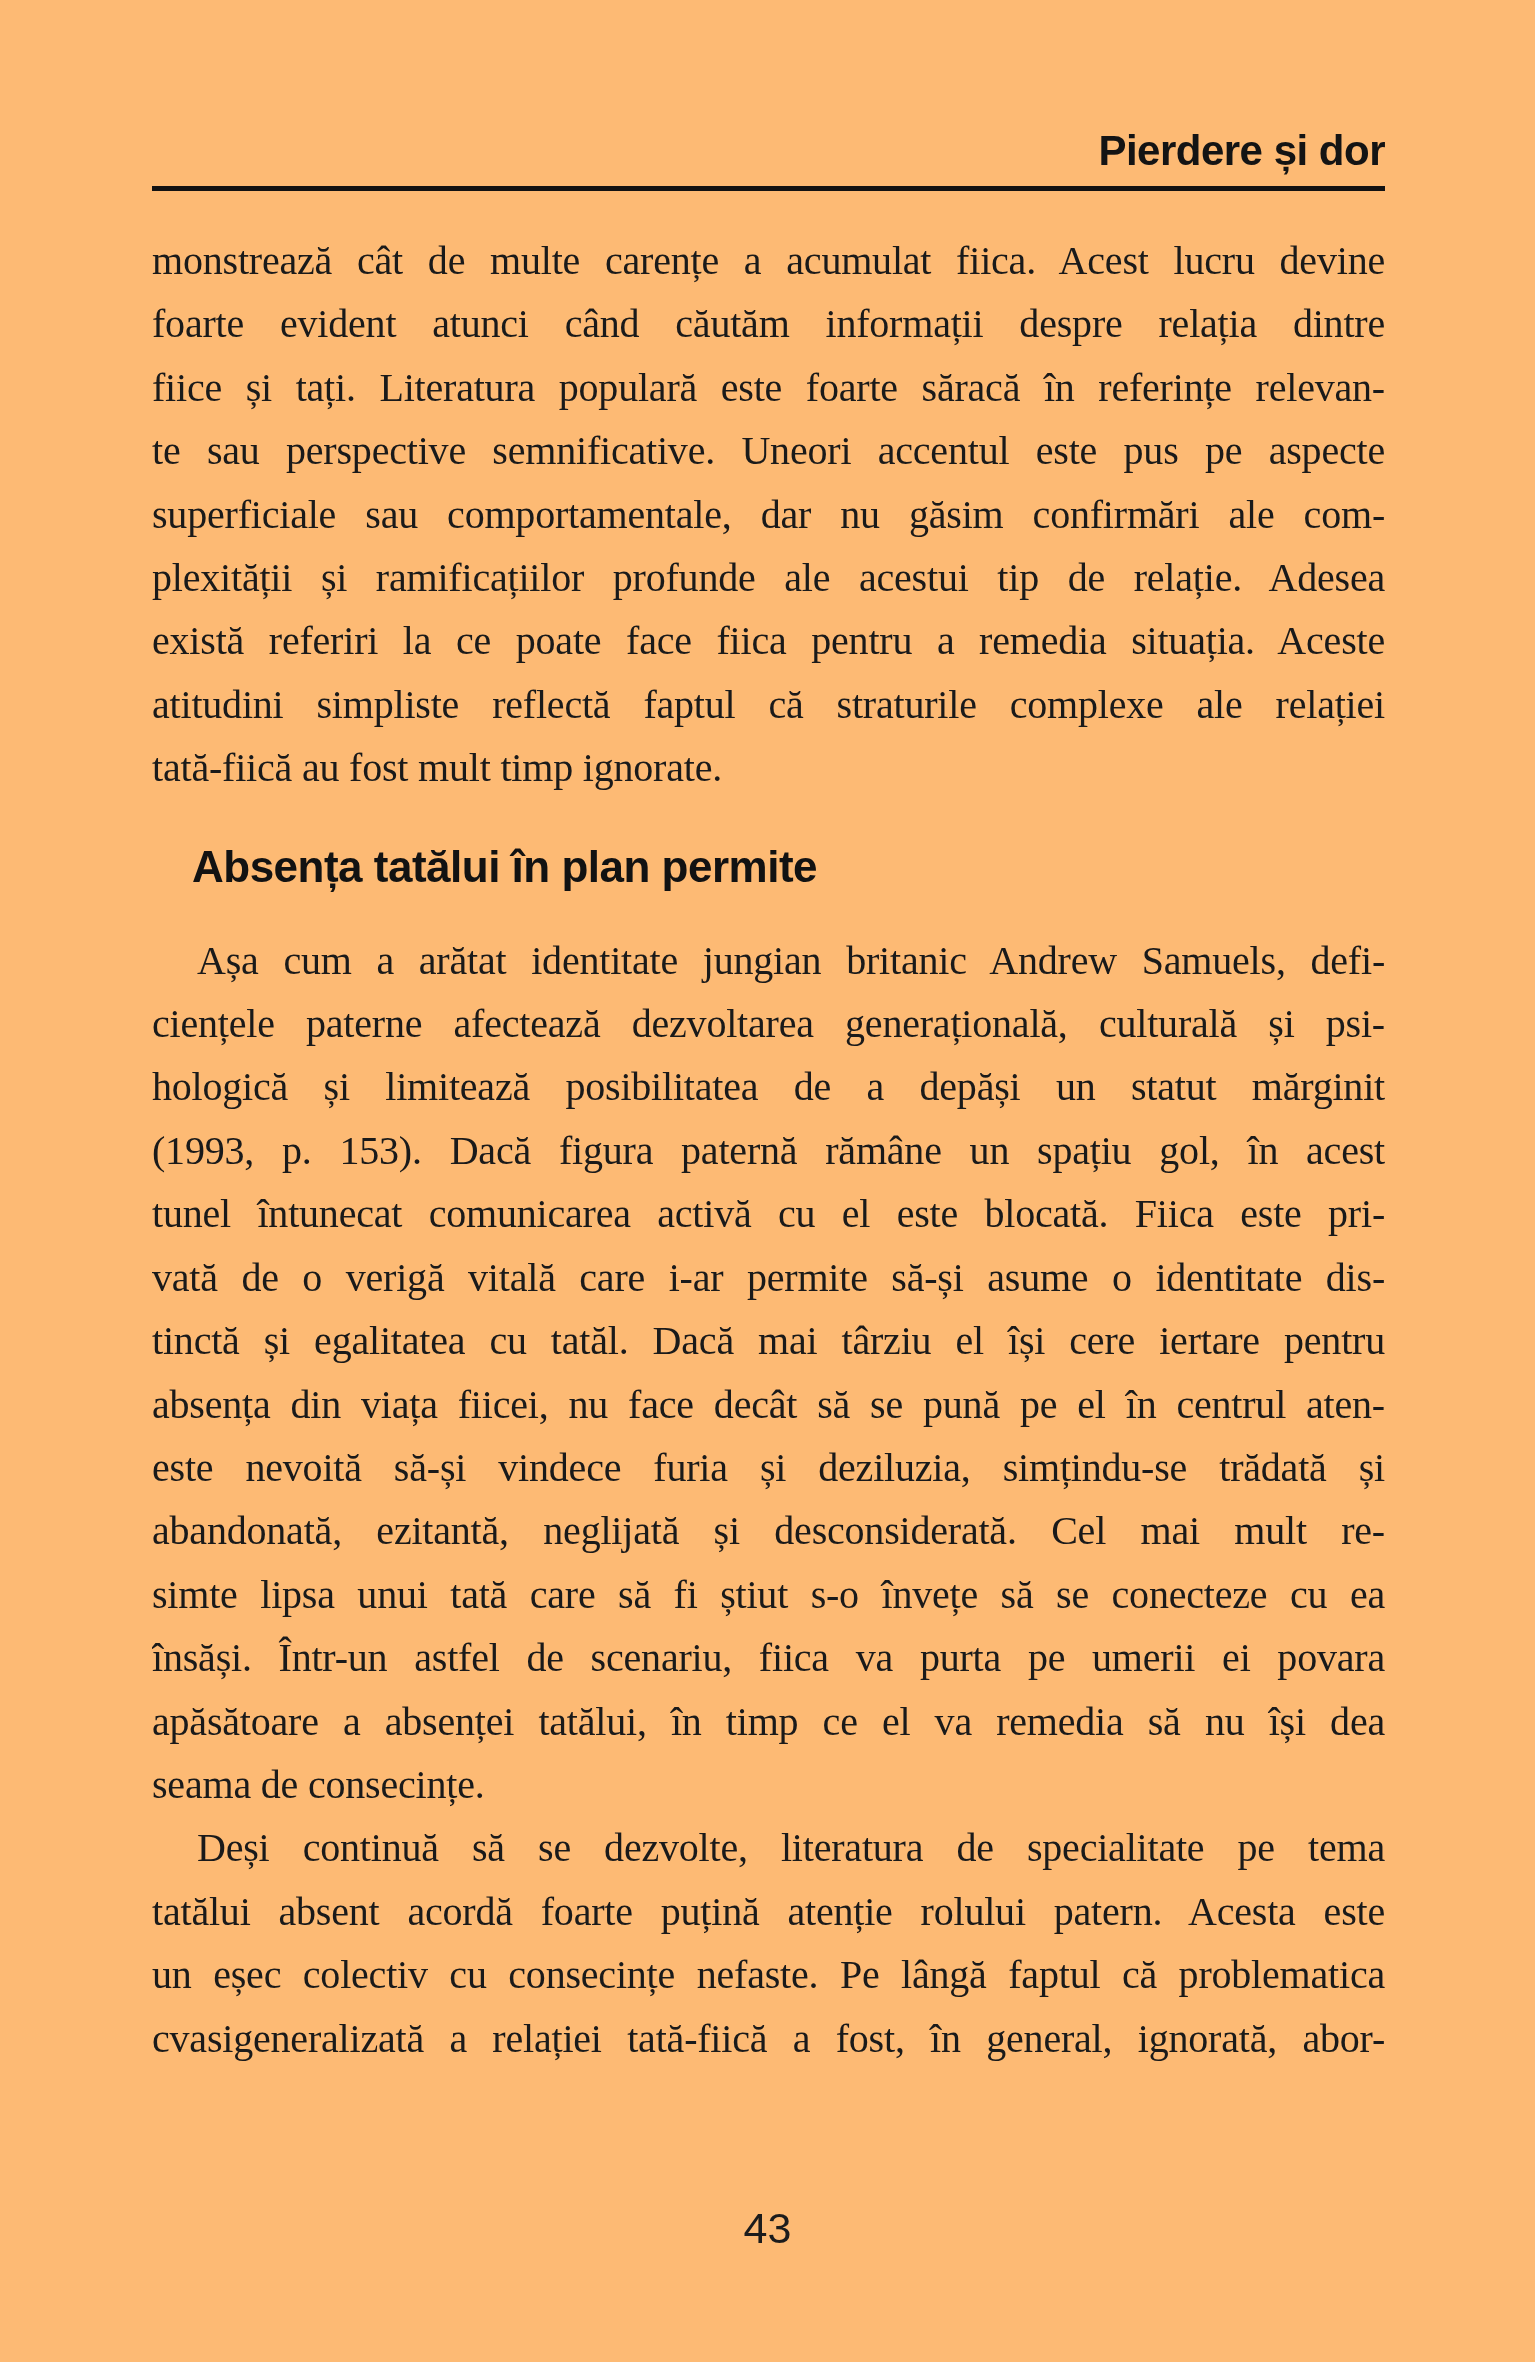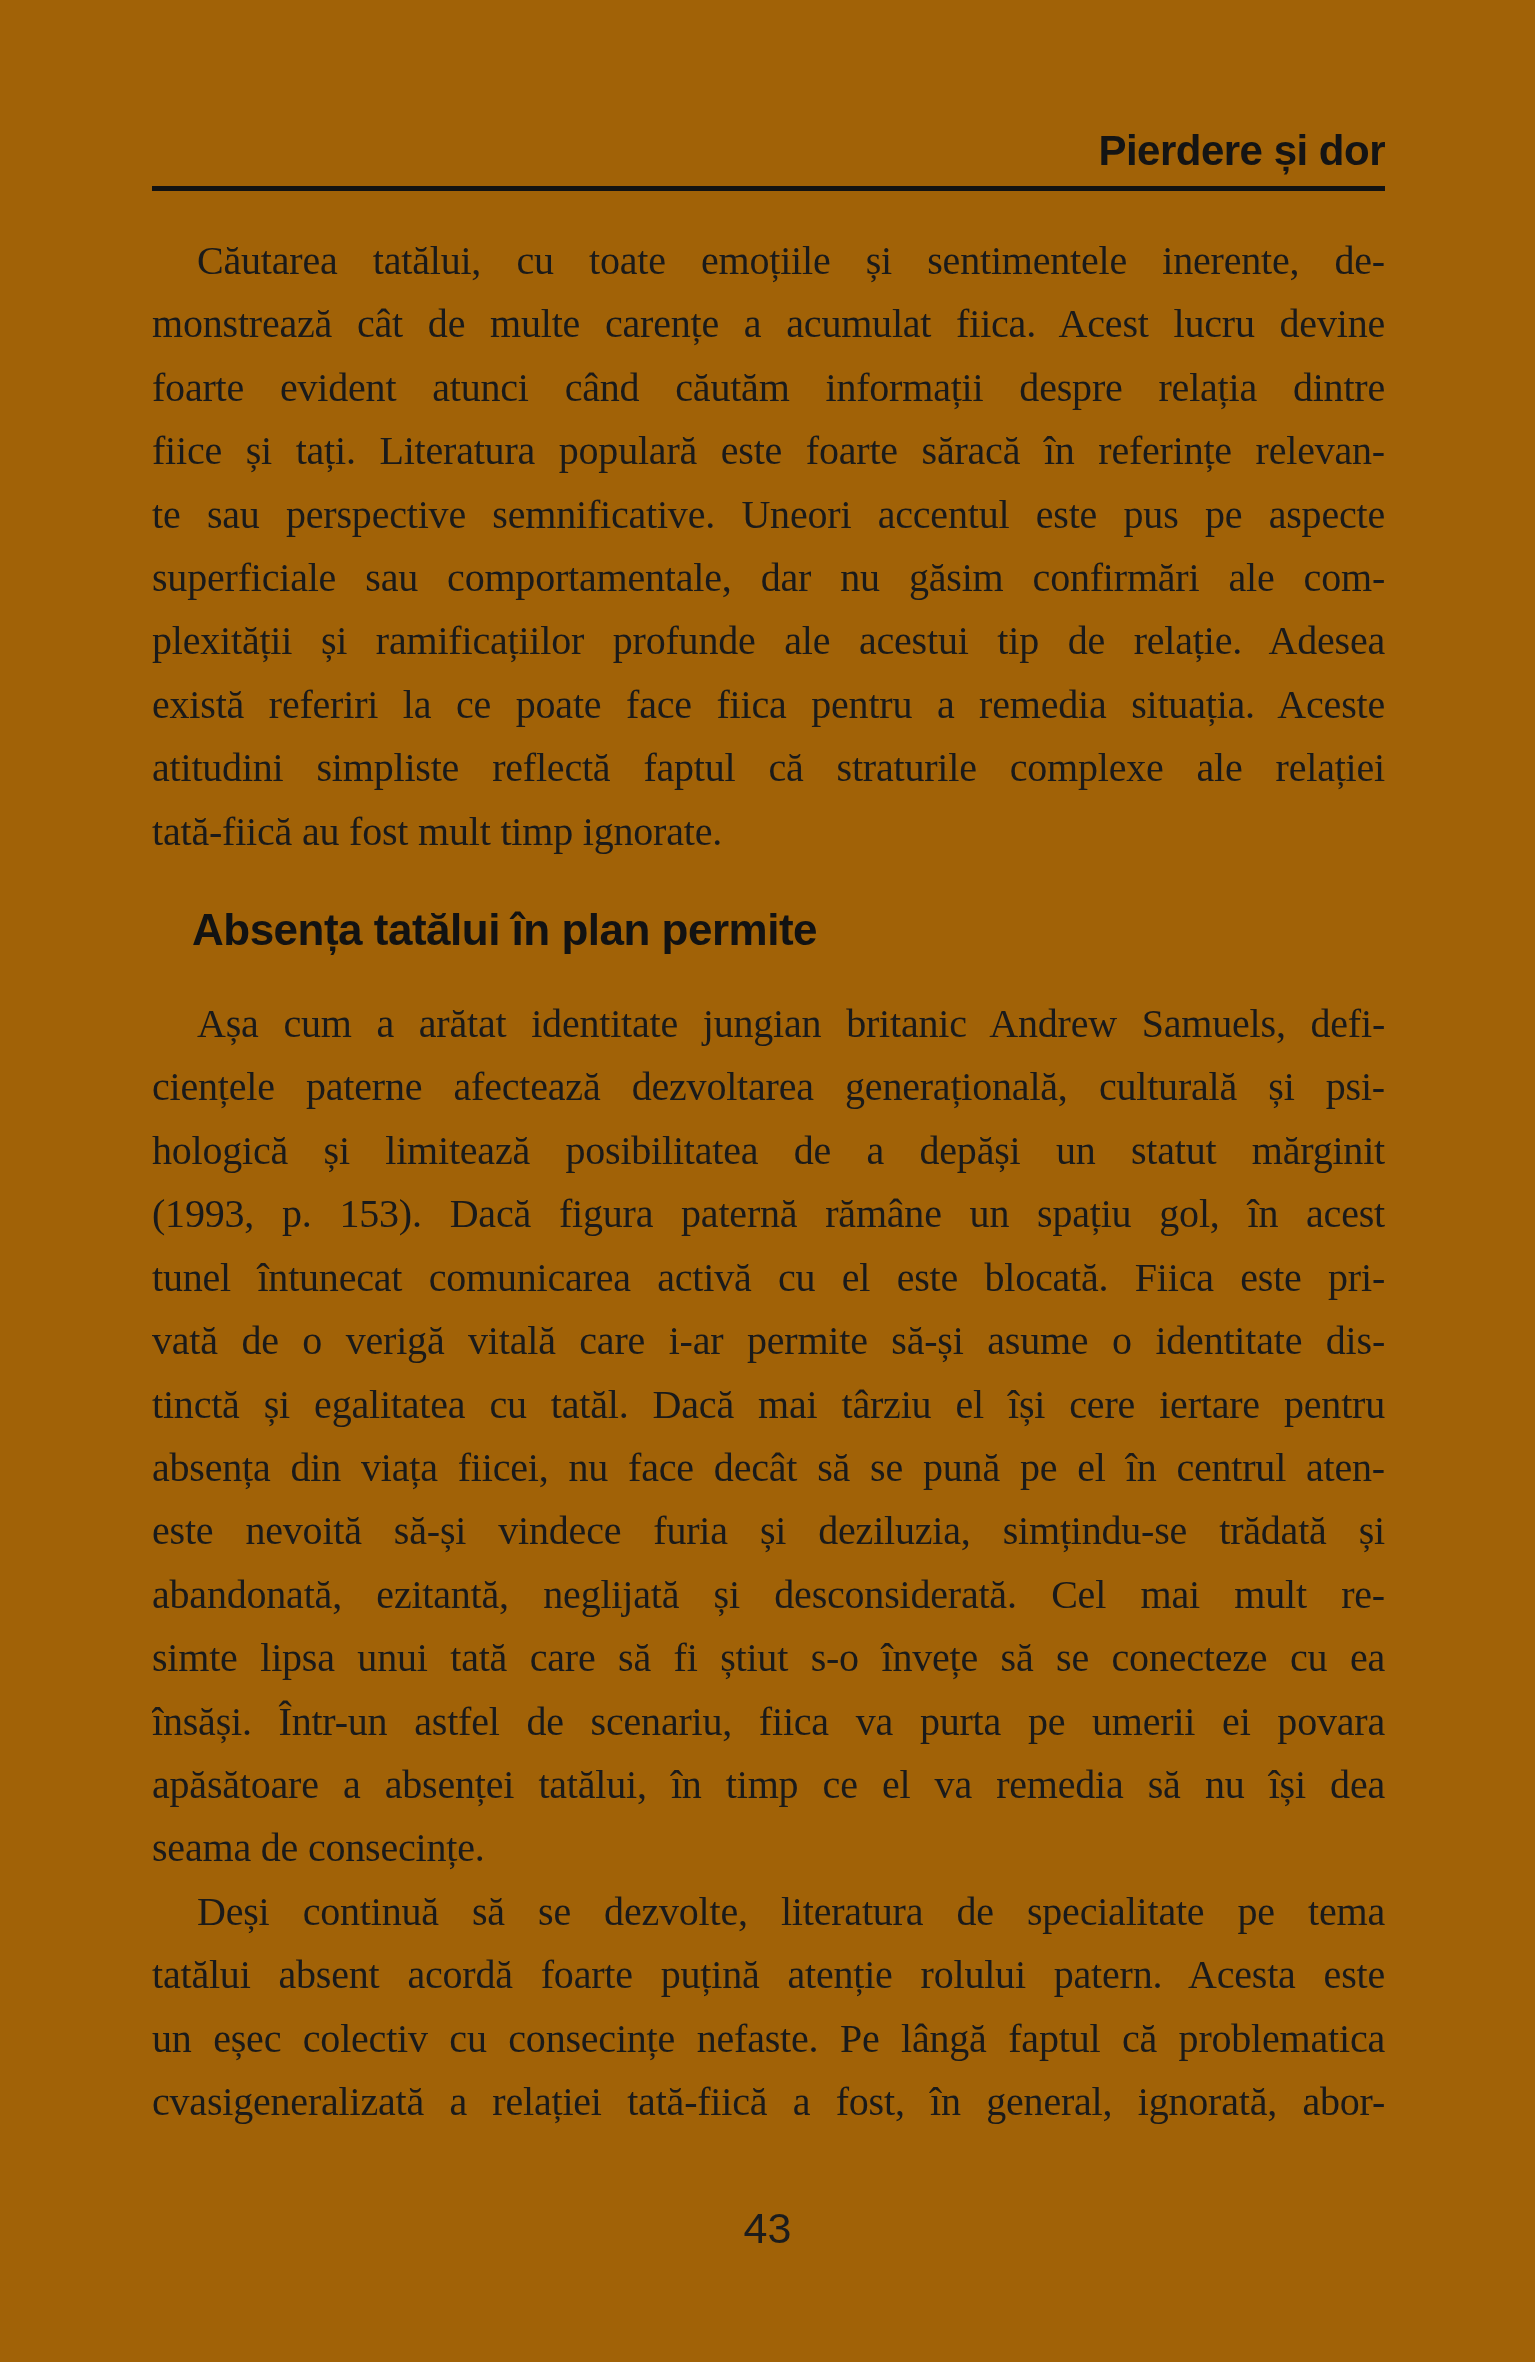--- a/index.html
+++ b/index.html
@@ -4,21 +4,21 @@
 <style>
   html, body {
     margin: 0;
     padding: 0;
     background: #ffffff;
   }
   .page {
     position: relative;
     width: 1535px;
     height: 2362px;
-    background: #a16207;
+    background: #fdba74;
     overflow: hidden;
     color: #161616;
   }
   
   .running-header {
     position: absolute;
     top: 126px;
     right: 150px;
     font-family: "Liberation Sans", "DejaVu Sans", sans-serif;
     font-size: 42px;
@@ -87,21 +87,20 @@
 <body>
 
 <div class="page">
 
   <div class="running-header">Pierdere și dor</div>
   <div class="header-rule"></div>
 
   <div class="text-column">
 
     <div class="para">
-      <div class="line first">Căutarea tatălui, cu toate emoțiile și sentimentele inerente, de-</div>
       <div class="line">monstrează cât de multe carențe a acumulat fiica. Acest lucru devine</div>
       <div class="line">foarte evident atunci când căutăm informații despre relația dintre</div>
       <div class="line">fiice și tați. Literatura populară este foarte săracă în referințe relevan-</div>
       <div class="line">te sau perspective semnificative. Uneori accentul este pus pe aspecte</div>
       <div class="line">superficiale sau comportamentale, dar nu găsim confirmări ale com-</div>
       <div class="line">plexității și ramificațiilor profunde ale acestui tip de relație. Adesea</div>
       <div class="line">există referiri la ce poate face fiica pentru a remedia situația. Aceste</div>
       <div class="line">atitudini simpliste reflectă faptul că straturile complexe ale relației</div>
       <div class="line end">tată-fiică au fost mult timp ignorate.</div>
     </div>

